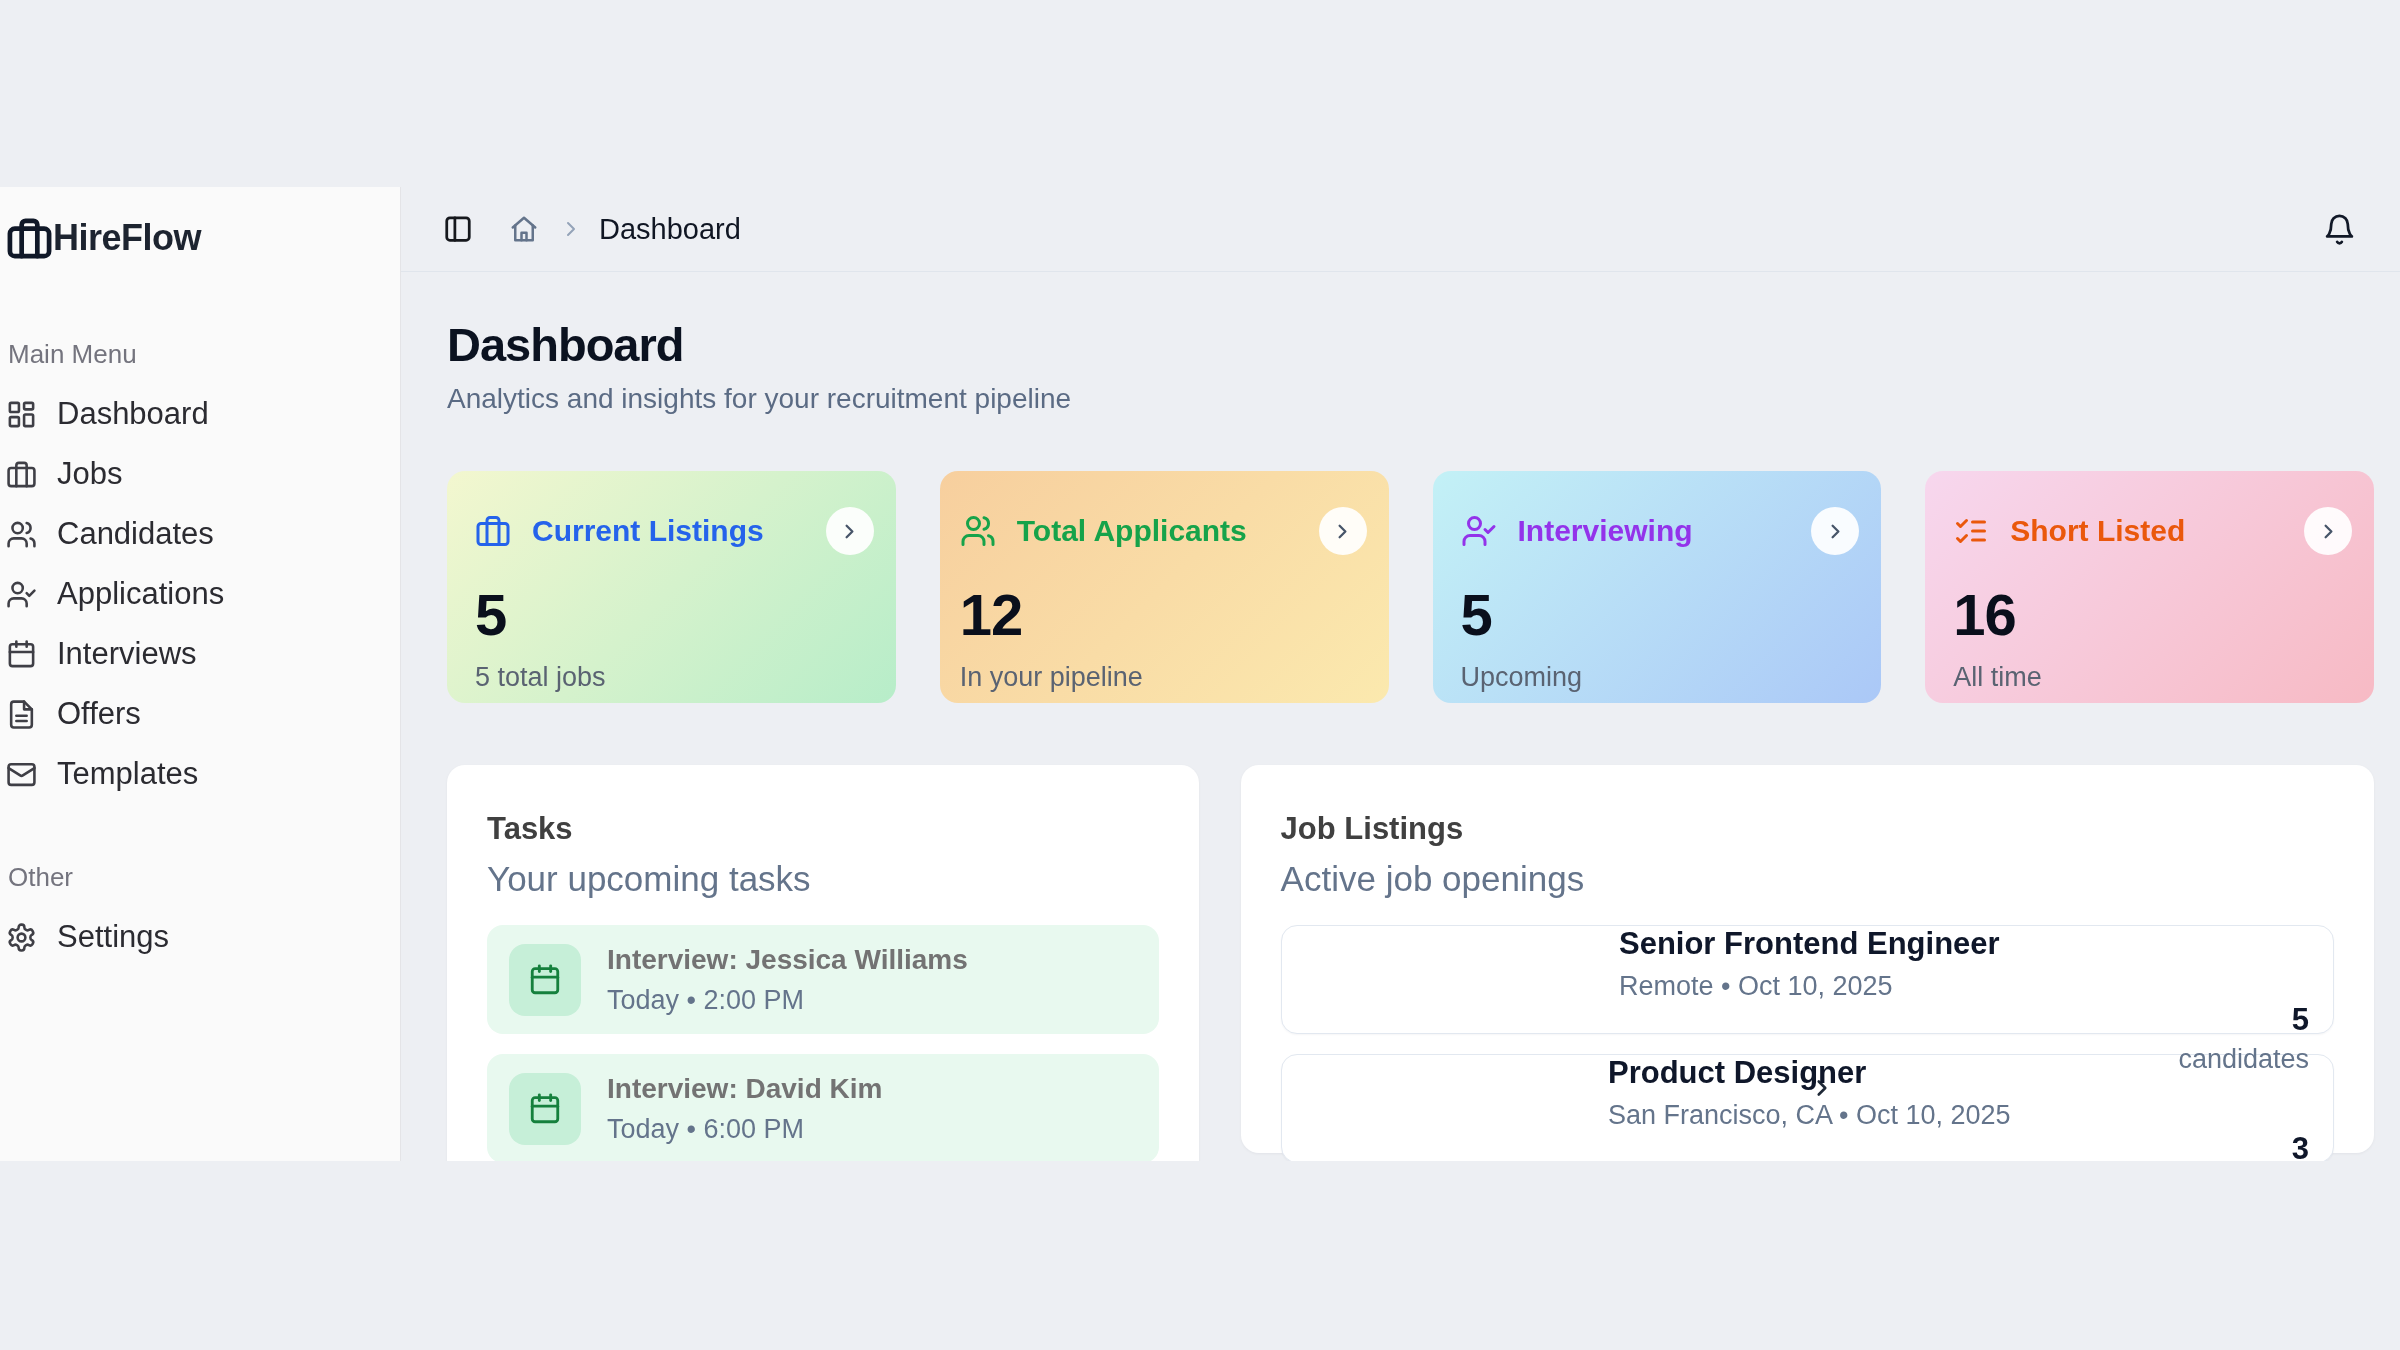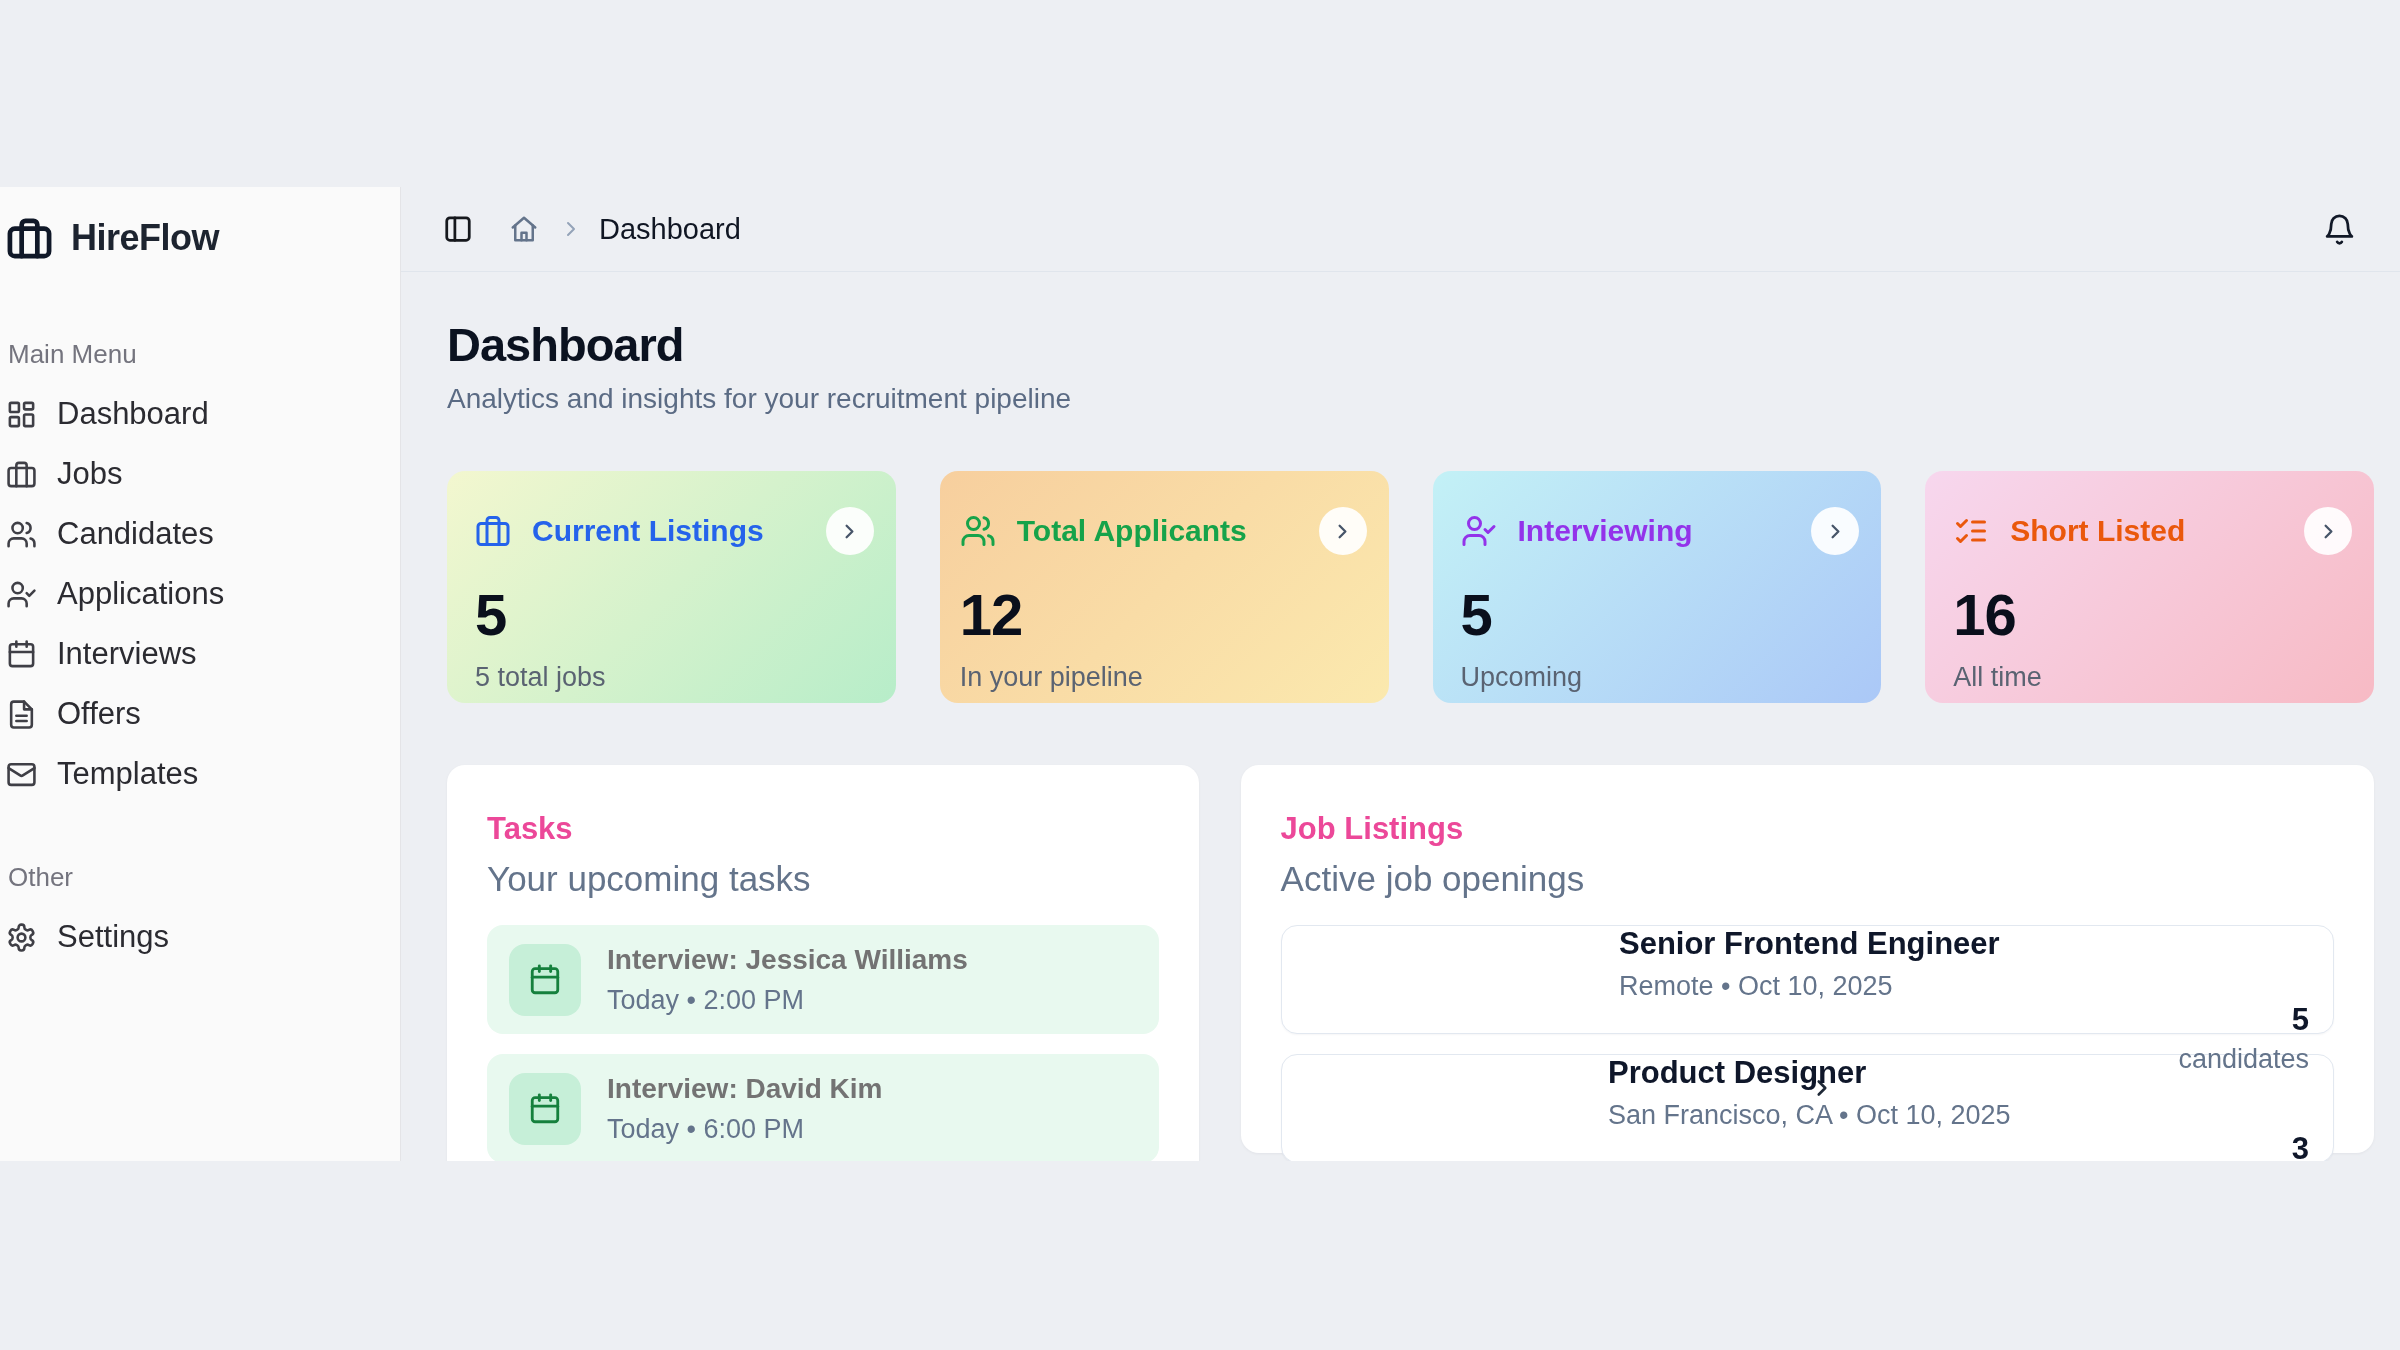--- a/index.html
+++ b/index.html
@@ -20,21 +20,21 @@
     display:flex; overflow:hidden;
   }
 
   
   .sidebar {
     width:401px; flex-shrink:0;
     background:#fafafa;
     border-right:1px solid #e4e4e7;
     padding:26px 10px 0 6px;
   }
-  .logo-row { display:flex; align-items:center; gap:18px; height:50px; cursor:pointer; }
+  .logo-row { display:flex; align-items:center; height:50px; cursor:pointer; }
   .logo-icon { color:#101828; }
   .brand-name { font-size:36px; font-weight:700; color:#1d2430; letter-spacing:-0.5px; }
   .section-label { margin:76px 0 14px 2px; font-size:26px; font-weight:500; color:#74747e; }
   .section-label.other { margin-top:58px; }
   .nav-item { display:flex; align-items:center; gap:20px; height:60px; cursor:pointer; border-radius:10px; }
   .nav-icon { color:#3f3f46; width:31px; }
   .nav-label { font-size:31px; font-weight:500; color:#2b2b31; }
 
   
   .main { flex:1; display:flex; flex-direction:column; min-width:0; }
@@ -74,21 +74,21 @@
     margin-left:auto; width:48px; height:48px; border-radius:50%;
     background:rgba(255,255,255,0.92); color:#475569;
     display:grid; place-items:center; cursor:pointer;
   }
   .stat-value { margin-top:26px; font-size:58px; font-weight:800; color:#0a0f1c; letter-spacing:-1px; }
   .stat-caption { margin-top:14px; font-size:27px; color:#5a6372; }
 
   
   .bottom-row { display:flex; gap:42px; margin-top:62px; }
   .panel { background:#fff; border-radius:18px; padding:46px 40px; box-shadow:0 1px 3px rgba(16,24,40,.05); }
-  .panel-title { font-size:31px; font-weight:700; color:#ec4899; }
+  .panel-title { font-size:31px; font-weight:700; color:#404040; }
   .panel-subtitle { margin-top:12px; font-size:35px; color:#64748b; }
 
   .tasks-panel { width:752px; height:432px; }
   .task-item {
     display:flex; align-items:center; gap:26px;
     background:#e8f9ef; border-radius:16px;
     height:109px; padding:0 22px; margin-top:26px; cursor:pointer;
   }
   .task-item + .task-item { margin-top:20px; }
   .task-tile {

